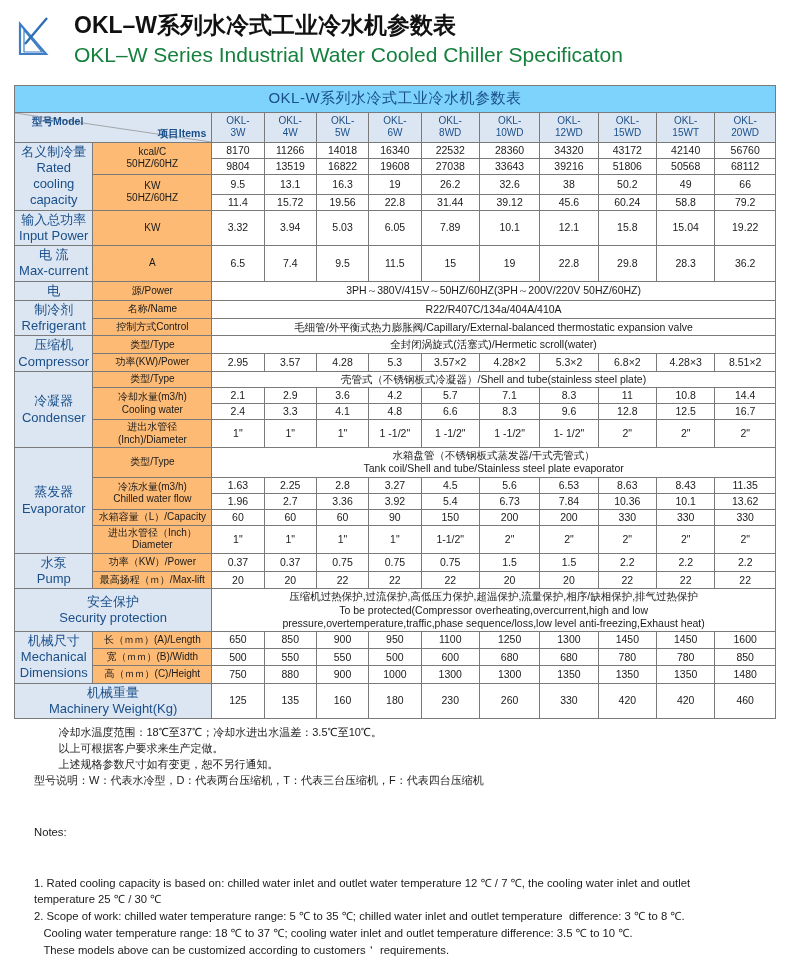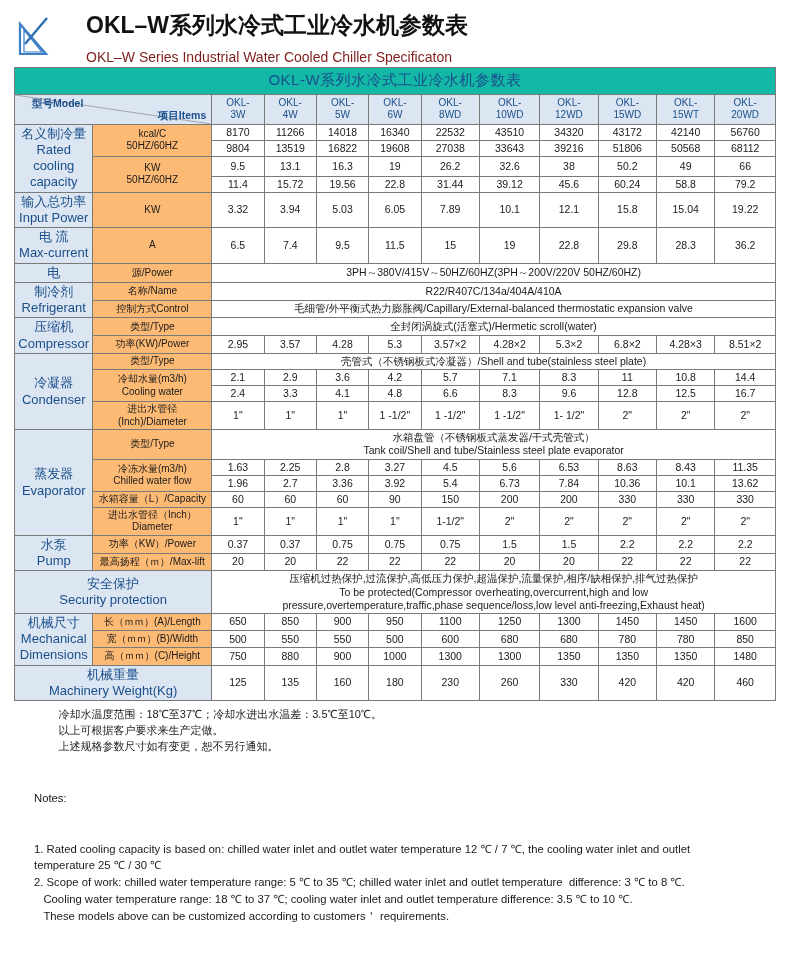--- a/index.html
+++ b/index.html
@@ -7,49 +7,49 @@
     margin: 0;
     padding: 0;
     width: 790px;
     background: #ffffff;
     font-family: "Liberation Sans", sans-serif;
     color: #1a1a1a;
   }
   .page { width: 790px; padding: 8px 14px 10px 14px; }
 
   
-  .header { display: flex; align-items: flex-start; gap: 24px; padding: 4px 0 0 2px; }
+  .header { display: flex; align-items: flex-start; gap: 12px; padding: 4px 0 16px 2px; }
   .logo { width: 46px; height: 46px; flex: 0 0 46px; position: relative; margin-top: 2px;}
   .header-text { display: flex; flex-direction: column; justify-content: center; }
   .title-cn {
     font-size: 23px; font-weight: bold; letter-spacing: 0px;
     line-height: 1.15; color: #111;
   }
   .title-en {
-    font-size: 14px; font-weight: normal; line-height: 1.3; color: #7f1d1d;
-    margin-top: 10px;
+    font-size: 21px; font-weight: normal; line-height: 1.3; color: #15803d;
+    margin-top: 3px;
   }
 
   
   table.spec {
     border-collapse: collapse;
     width: 762px;
     table-layout: fixed;
     font-size: 10.5px;
   }
   table.spec td, table.spec th {
     border: 1px solid #7a7a7a;
     text-align: center;
     vertical-align: middle;
     padding: 1px 2px;
     line-height: 1.25;
     font-weight: normal;
   }
   .banner {
-    background: #14b8a6;
+    background: #7dd3fc;
     color: #1a4f8a;
     font-size: 15px;
     font-weight: bold;
     height: 27px;
     letter-spacing: 0.5px;
   }
   .hdr { background: #dce6f2; color: #1a4f8a; font-weight: bold; font-size: 10px; }
   .lbl { background: #dce6f2; color: #1a4f8a; font-weight: bold; font-size: 13px; }
   .sublbl { background: #fdba74; color: #1a1a1a; font-size: 10px; }
   .val { background: #ffffff; font-size: 10.5px; }
@@ -126,21 +126,21 @@
           <td class="hdr">OKL-<br>20WD</td>
         </tr>
         <tr>
           <td class="lbl" rowspan="4">名义制冷量<br>Rated cooling capacity</td>
           <td class="sublbl" rowspan="2">kcal/C<br>50HZ/60HZ</td>
           <td class="val">8170</td>
           <td class="val">11266</td>
           <td class="val">14018</td>
           <td class="val">16340</td>
           <td class="val">22532</td>
-          <td class="val">43510</td>
+          <td class="val">28360</td>
           <td class="val">34320</td>
           <td class="val">43172</td>
           <td class="val">42140</td>
           <td class="val">56760</td>
         </tr>
         <tr>
           <td class="val">9804</td>
           <td class="val">13519</td>
           <td class="val">16822</td>
           <td class="val">19608</td>
@@ -416,20 +416,20 @@
           <td class="val">260</td>
           <td class="val">330</td>
           <td class="val">420</td>
           <td class="val">420</td>
           <td class="val">460</td>
         </tr>
       </tbody>
   </table>
 
   <div class="notes">
-    <div id="notes-cn"><div>        冷却水温度范围：18℃至37℃；冷却水进出水温差：3.5℃至10℃。</div><div>        以上可根据客户要求来生产定做。</div><div>        上述规格参数尺寸如有变更，恕不另行通知。</div></div>
+    <div id="notes-cn"><div>        冷却水温度范围：18℃至37℃；冷却水进出水温差：3.5℃至10℃。</div><div>        以上可根据客户要求来生产定做。</div><div>        上述规格参数尺寸如有变更，恕不另行通知。</div><div>型号说明：W：代表水冷型，D：代表两台压缩机，T：代表三台压缩机，F：代表四台压缩机</div></div>
     <div class="notes-en">
       <div>Notes:</div>
       <div id="notes-en-lines"><div>1. Rated cooling capacity is based on: chilled water inlet and outlet water temperature 12 ℃ / 7 ℃, the cooling water inlet and outlet</div><div>temperature 25 ℃ / 30 ℃</div><div>2. Scope of work: chilled water temperature range: 5 ℃ to 35 ℃; chilled water inlet and outlet temperature  difference: 3 ℃ to 8 ℃.</div><div>   Cooling water temperature range: 18 ℃ to 37 ℃; cooling water inlet and outlet temperature difference: 3.5 ℃ to 10 ℃.</div><div>   These models above can be customized according to customers＇ requirements.</div></div>
     </div>
   </div>
 
 </div>
 
 </body></html>

